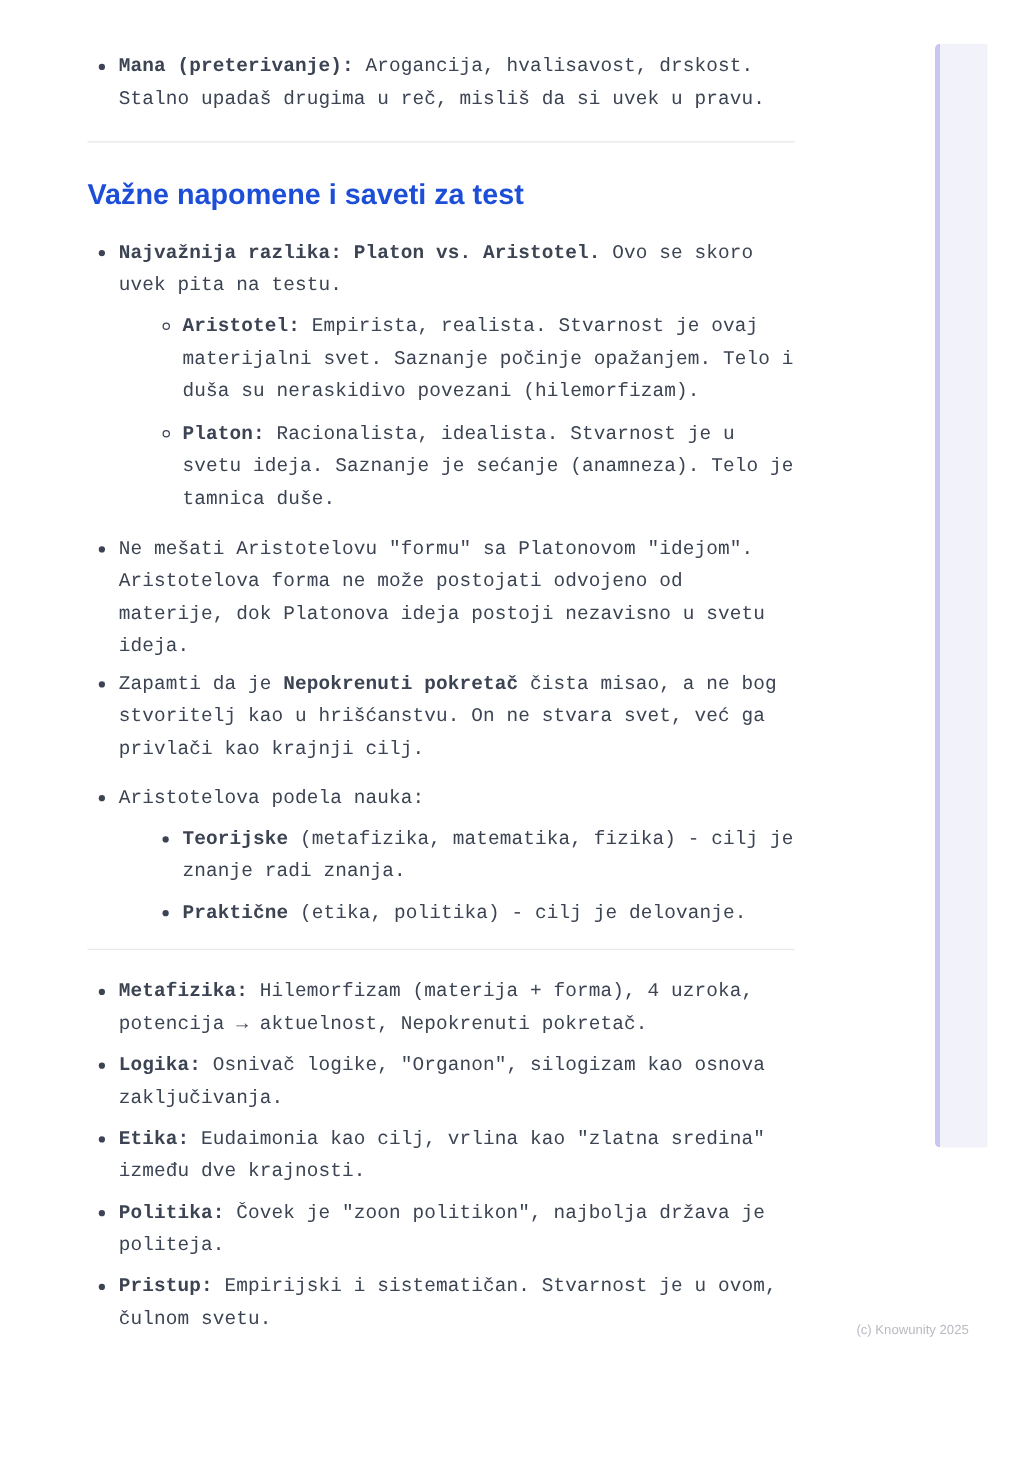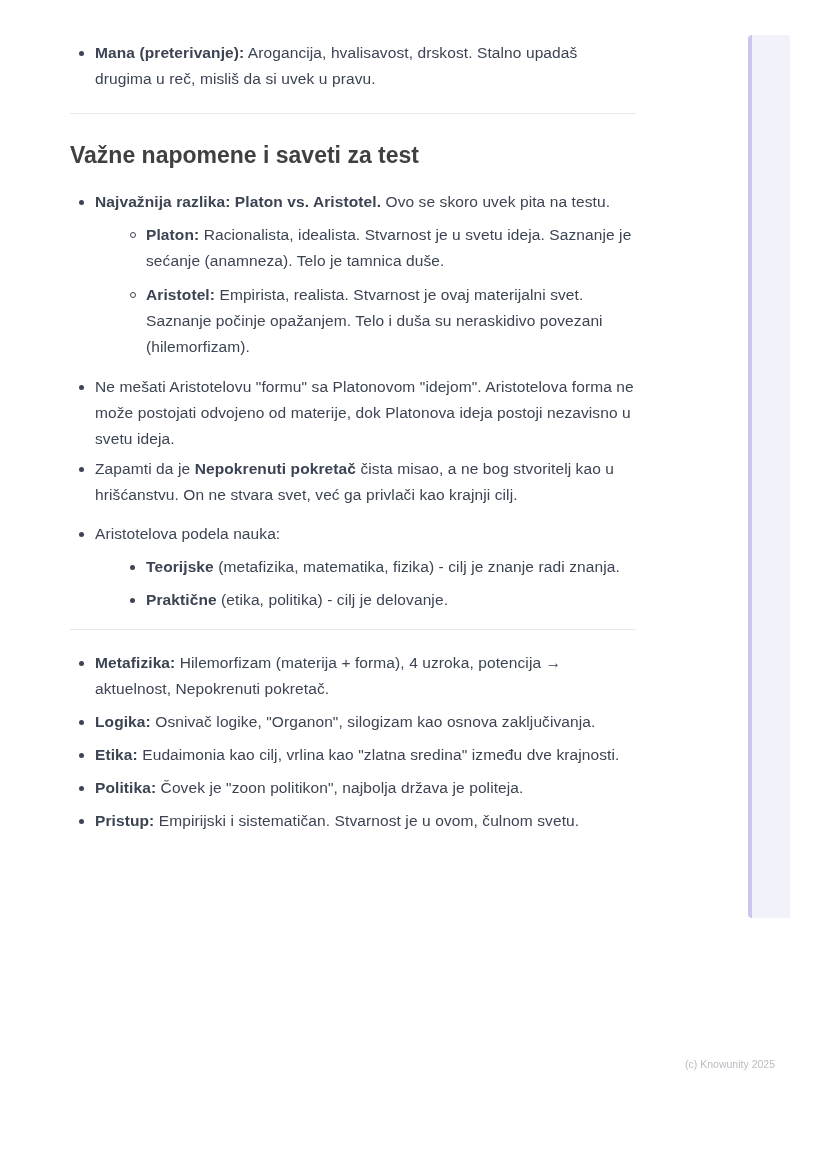--- a/index.html
+++ b/index.html
@@ -15,20 +15,21 @@
     position: absolute;
     left: 70px; top: 40px;
     width: 566px;
   }
   .li {
     position: relative;
     padding-left: 25px;
     font-size: 15.5px;
     line-height: 26px;
     letter-spacing: 0.1px;
+    font-family: Liberation Mono, monospace;
   }
   .li b { font-weight: 700; }
   .m-disc {
     position: absolute; left: 9px; top: 10.5px;
     width: 5px; height: 5px; border-radius: 50%;
     background: #3c4453;
   }
   .m-circle {
     position: absolute; left: 9px; top: 10px;
     width: 4px; height: 4px; border-radius: 50%;
@@ -36,21 +37,21 @@
   }
   .divider {
     height: 1px; background: #e8e8ea;
     margin: 21px 0 0 0;
   }
   .divider.second { margin-top: 16px; }
   .section-title {
     margin: 27px 0 0 0;
     font-size: 23px; line-height: 28px;
     font-weight: 700;
-    color: #404040;
+    color: #1d4ed8;
   }
   .list { margin-top: 20px; }
   .list > .li { margin-top: 13px; }
   .list > .li:first-child { margin-top: 0; }
   .list > .li.tight { margin-top: 4px; }
   .list > .li.after-sub { margin-top: 14px; }
   .sublist { margin-top: 7px; margin-left: 26px; }
   .sublist > .li { margin-top: 8px; }
   .sublist > .li:first-child { margin-top: 0; }
   .sublist.single > .li { margin-top: 7px; }
@@ -86,25 +87,25 @@
   <h2 class="section-title">Važne napomene i saveti za test</h2>
 
   <div class="list">
 
     <div class="li">
       <span class="m-disc"></span>
       <b>Najvažnija razlika: Platon vs. Aristotel.</b><span> Ovo se skoro uvek pita na testu.</span>
       <div class="sublist">
         <div class="li">
           <span class="m-circle"></span>
-          <b>Platon:</b><span> Racionalista, idealista. Stvarnost je u svetu ideja. Saznanje je sećanje (anamneza). Telo je tamnica duše.</span>
+          <b>Aristotel:</b><span> Empirista, realista. Stvarnost je ovaj materijalni svet. Saznanje počinje opažanjem. Telo i duša su neraskidivo povezani (hilemorfizam).</span>
         </div>
         <div class="li">
           <span class="m-circle"></span>
-          <b>Aristotel:</b><span> Empirista, realista. Stvarnost je ovaj materijalni svet. Saznanje počinje opažanjem. Telo i duša su neraskidivo povezani (hilemorfizam).</span>
+          <b>Platon:</b><span> Racionalista, idealista. Stvarnost je u svetu ideja. Saznanje je sećanje (anamneza). Telo je tamnica duše.</span>
         </div>
       </div>
     </div>
 
     <div class="li after-sub">
       <span class="m-disc"></span>
       <span>Ne mešati Aristotelovu "formu" sa Platonovom "idejom". Aristotelova forma ne može postojati odvojeno od materije, dok Platonova ideja postoji nezavisno u svetu ideja.</span>
     </div>
 
     <div class="li tight">

